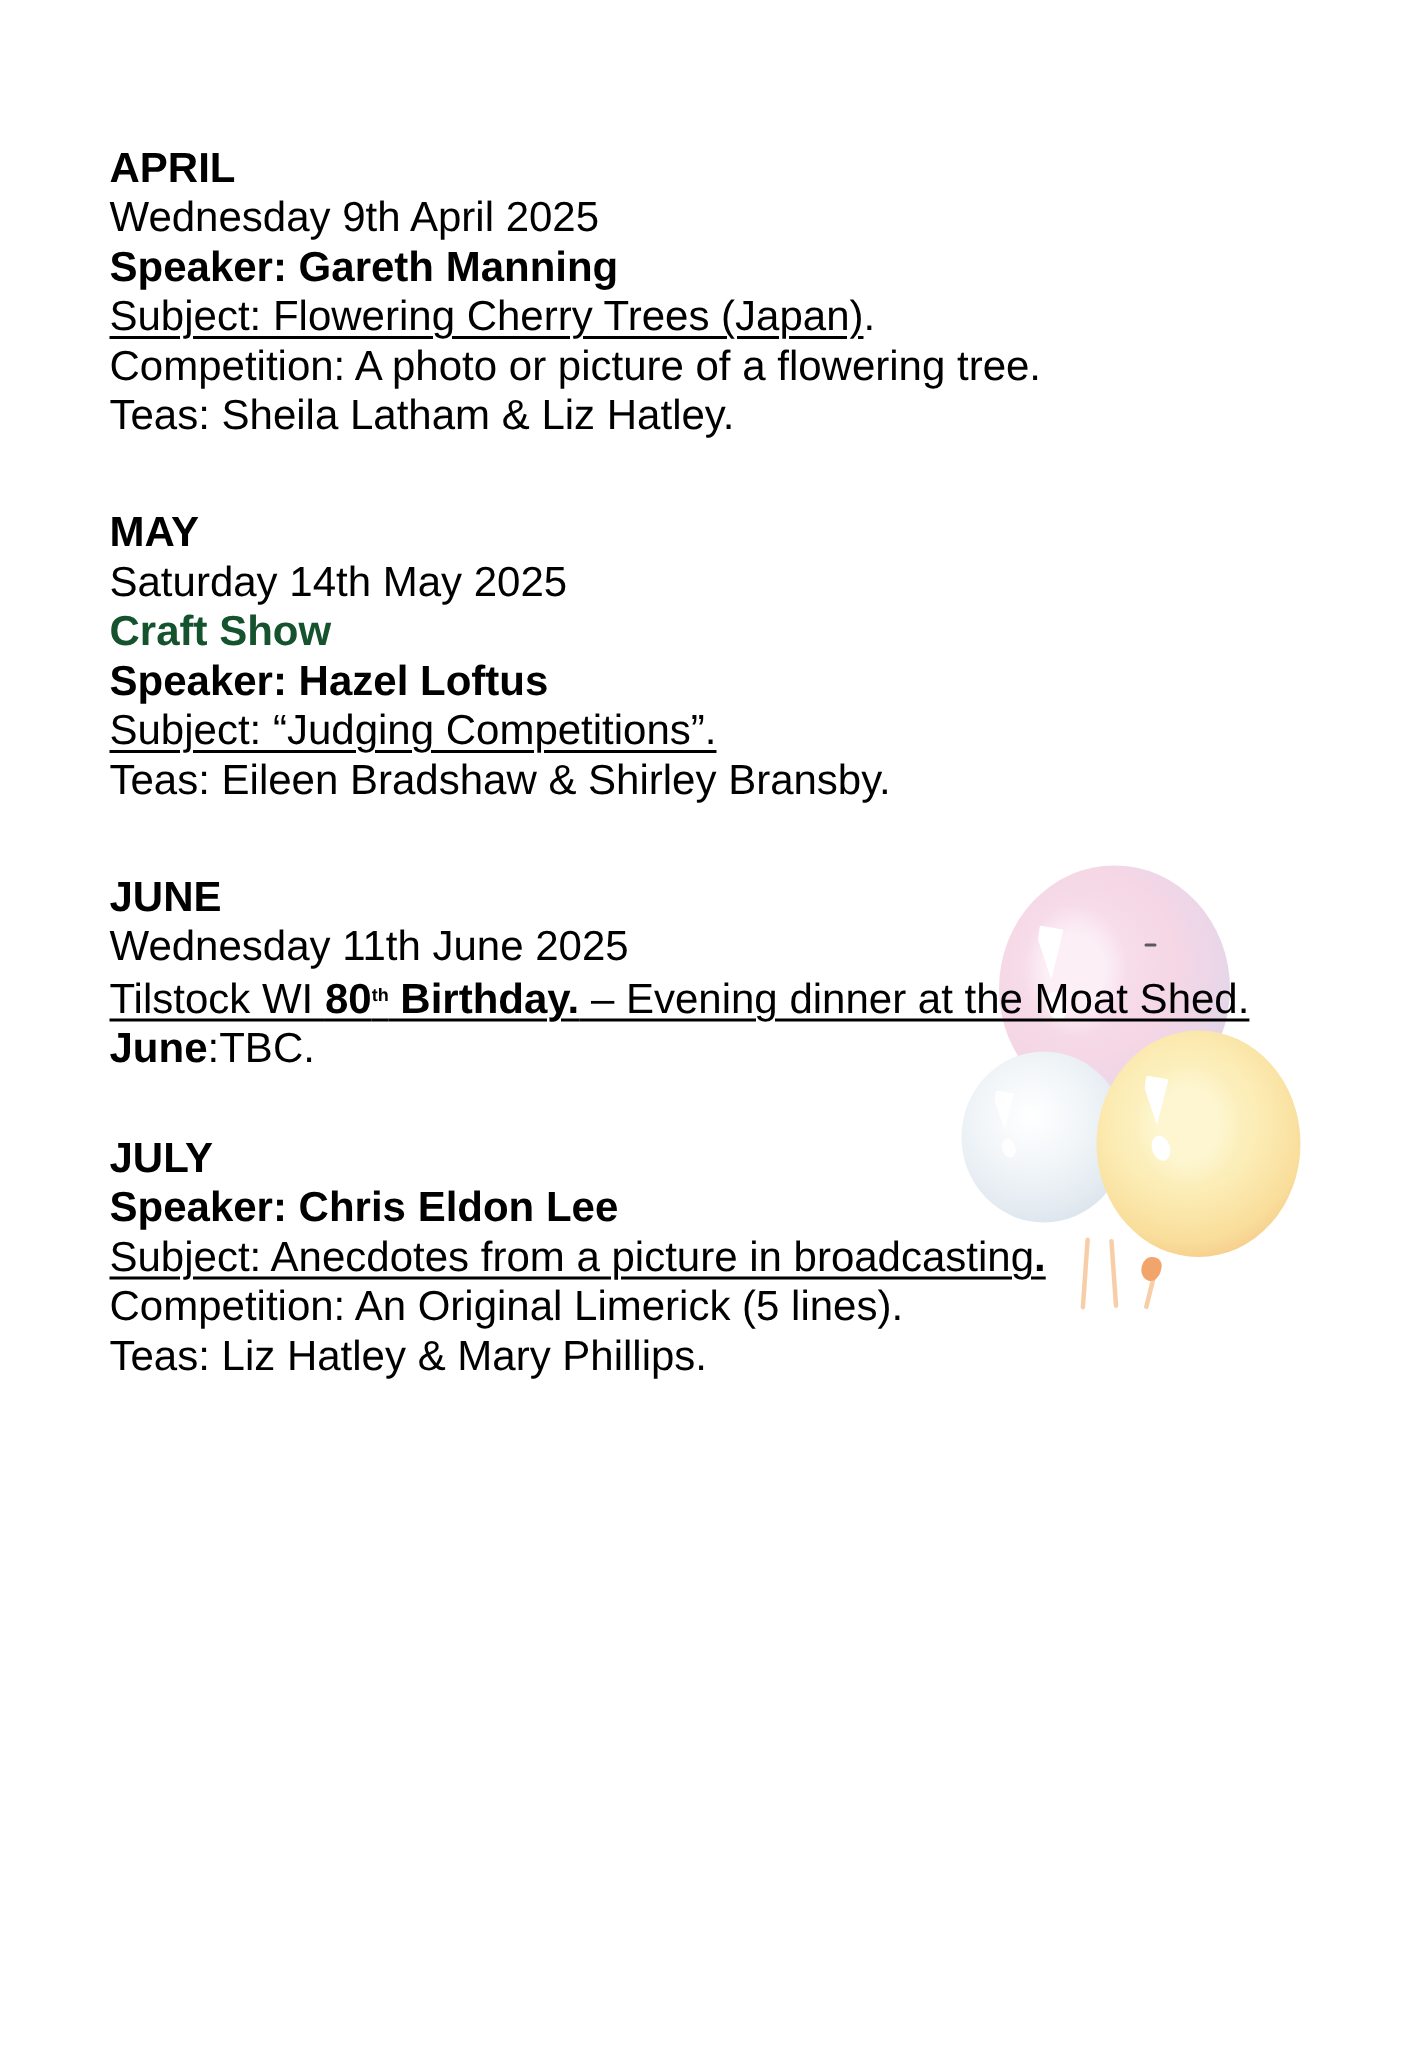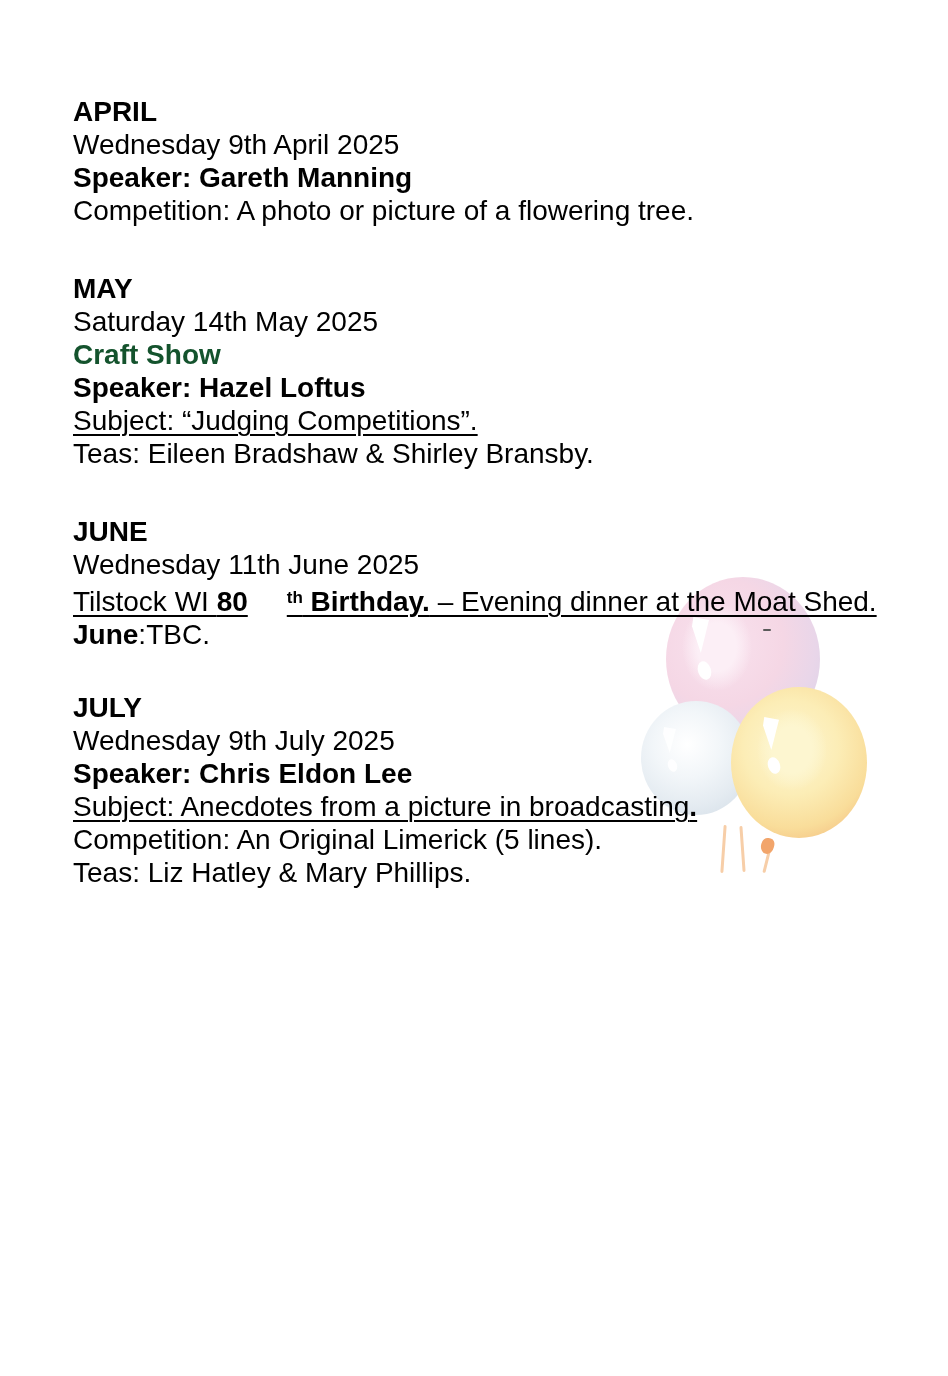--- a/index.html
+++ b/index.html
@@ -15,21 +15,21 @@
   
   .content{position:absolute;left:73px;top:95px;right:20px;z-index:2;}
   .content p{margin:0;}
   .para{margin-top:12px;}
   section{margin:0;}
   .sec-gap{margin-top:45px;}
   .sec-gap-lg{margin-top:40px;}
   .b{font-weight:bold;}
   .red{color:#14532d;}
   .u{text-decoration:underline;text-decoration-thickness:2px;text-underline-offset:4px;}
-  .sup{font-size:17px;vertical-align:8px;margin-left:39px;}
+  .sup{font-size:12px;vertical-align:8px;}
 
   
   .balloons{position:absolute;left:0;top:0;z-index:1;}
   .balloon{position:absolute;border-radius:50%;}
   .balloon-pink{
     left:666px;top:577px;width:154px;height:164px;
     background:radial-gradient(circle at 35% 40%, #f9e2ee 0%, #f5d7e5 45%, #e9d6e9 68%, #dbd2e8 88%, #d6cee5 100%);
   }
   .balloon-blue{
     left:641px;top:701px;width:110px;height:114px;
@@ -88,42 +88,43 @@
     <div class="knot"></div>
     <div class="dash-artifact"></div>
   </div>
 
   <div class="content">
 
     <section>
       <p class="b">APRIL</p>
       <p>Wednesday 9th April 2025</p>
       <p class="para b">Speaker: Gareth Manning</p>
+      <p class="para"><span class="u">Subject: Flowering Cherry Trees (Japan)</span><span>.</span></p>
       <p class="para">Competition: A photo or picture of a flowering tree.</p>
+      <p class="para">Teas: Sheila Latham &amp; Liz Hatley.</p>
     </section>
 
     <section class="sec-gap">
       <p class="b">MAY</p>
       <p>Saturday 14th May 2025</p>
       <p class="para b red">Craft Show</p>
       <p class="para b">Speaker: Hazel Loftus</p>
       <p class="para"><span class="u">Subject: “Judging Competitions”.</span></p>
       <p class="para">Teas: Eileen Bradshaw &amp; Shirley Bransby.</p>
     </section>
 
     <section class="sec-gap">
       <p class="b">JUNE</p>
       <p>Wednesday 11th June 2025</p>
       <p class="para"><span class="u"><span>Tilstock WI </span><span class="b"><span>80</span><span class="sup">th</span></span><span class="b"> Birthday.</span><span> – Evening dinner at the Moat Shed.</span></span></p>
       <p class="para"><span class="b">June</span><span>:TBC.</span></p>
     </section>
 
     <section class="sec-gap-lg">
       <p class="b">JULY</p>
-      <p>Wednesday 9th July 2025</p>
       <p class="para b">Speaker: Chris Eldon Lee</p>
       <p class="para"><span class="u"><span>Subject: Anecdotes from a picture in broadcasting</span><span class="b">.</span></span></p>
       <p class="para">Competition: An Original Limerick (5 lines).</p>
       <p class="para">Teas: Liz Hatley &amp; Mary Phillips.</p>
     </section>
 
   </div>
 </div>
 
 </body></html>

